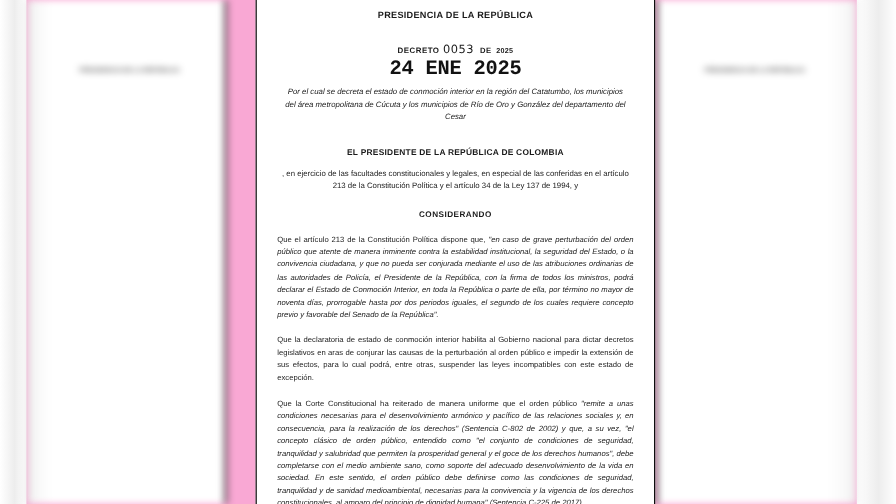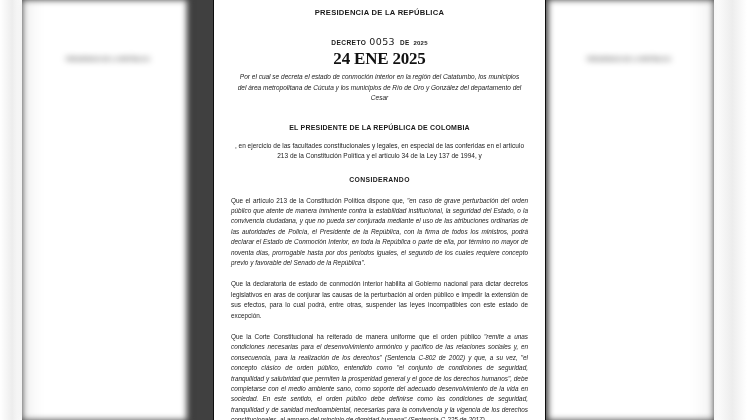--- a/index.html
+++ b/index.html
@@ -12,21 +12,21 @@
     height: 420px;
     overflow: hidden;
     font-family: "Liberation Sans", sans-serif;
     position: relative;
   }
 
   
   #viewer {
     position: absolute;
     inset: 0;
-    background: #404040;
+    background: #f9a8d4;
     display: flex;
     justify-content: center;
     align-items: stretch;
   }
 
   
   .neighbor-page {
     position: absolute;
     top: 0;
     height: 420px;
@@ -124,21 +124,21 @@
   }
   .decree-year {
     font-size: 6px;
     font-weight: bold;
     margin-left: 4px;
     letter-spacing: 0.2px;
   }
 
   .date-stamp {
     text-align: center;
-    font-family: Liberation Serif, serif;
+    font-family: Liberation Mono, monospace;
     font-weight: bold;
     font-size: 17px;
     letter-spacing: -0.2px;
     margin-top: 1px;
     line-height: 18px;
     color: #121212;
   }
 
   .subtitle {
     text-align: center;

